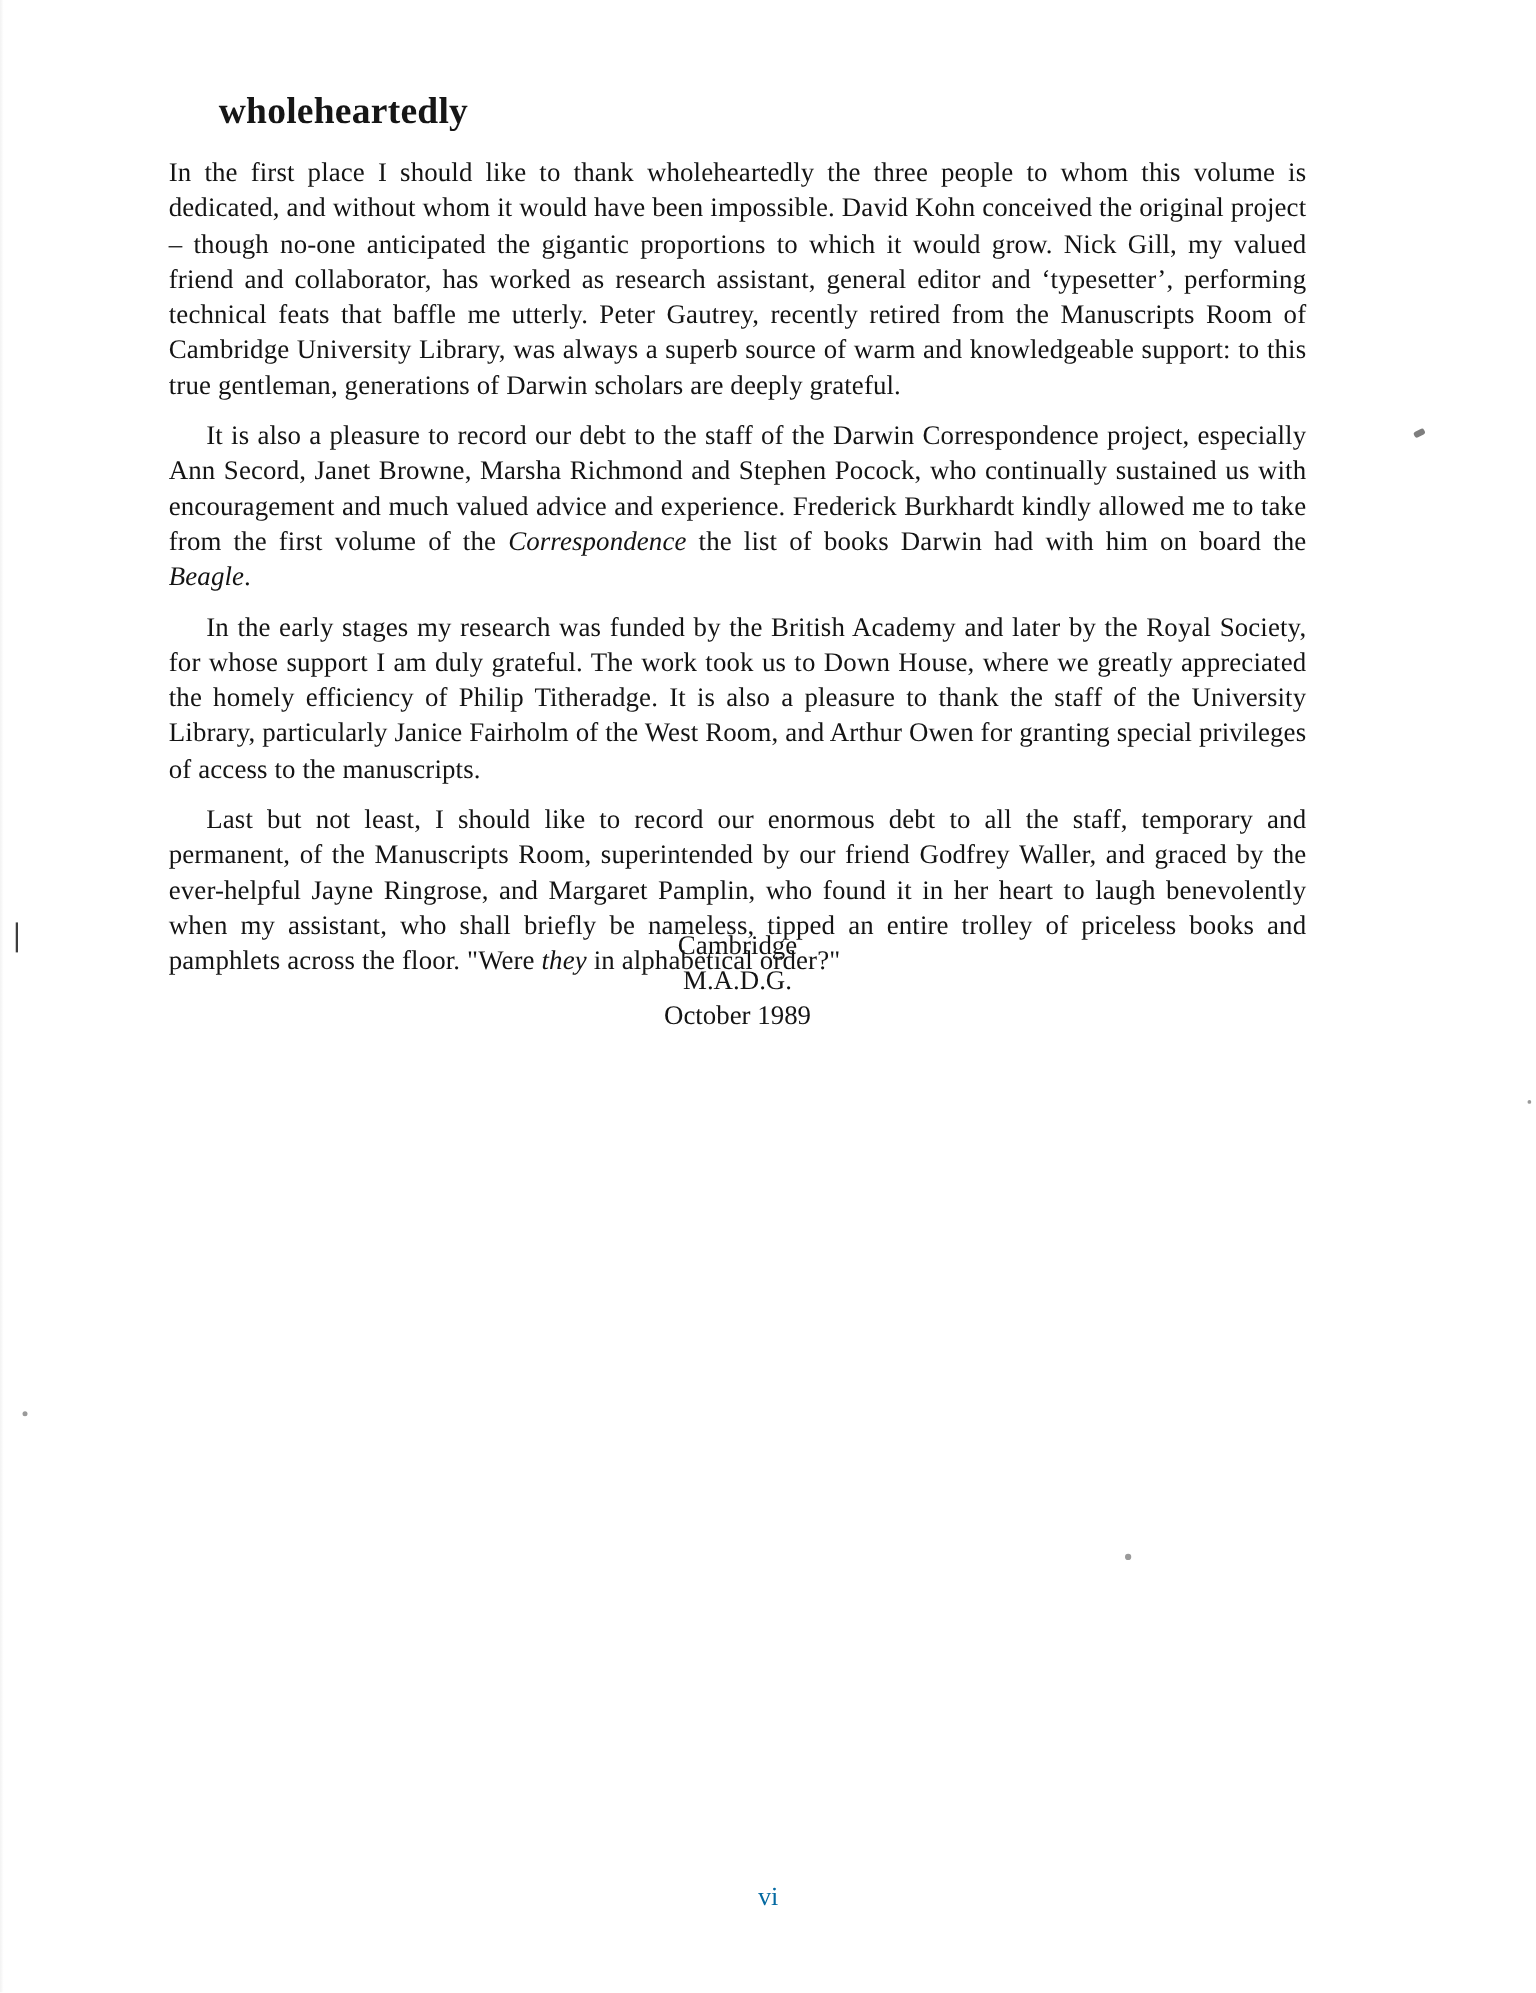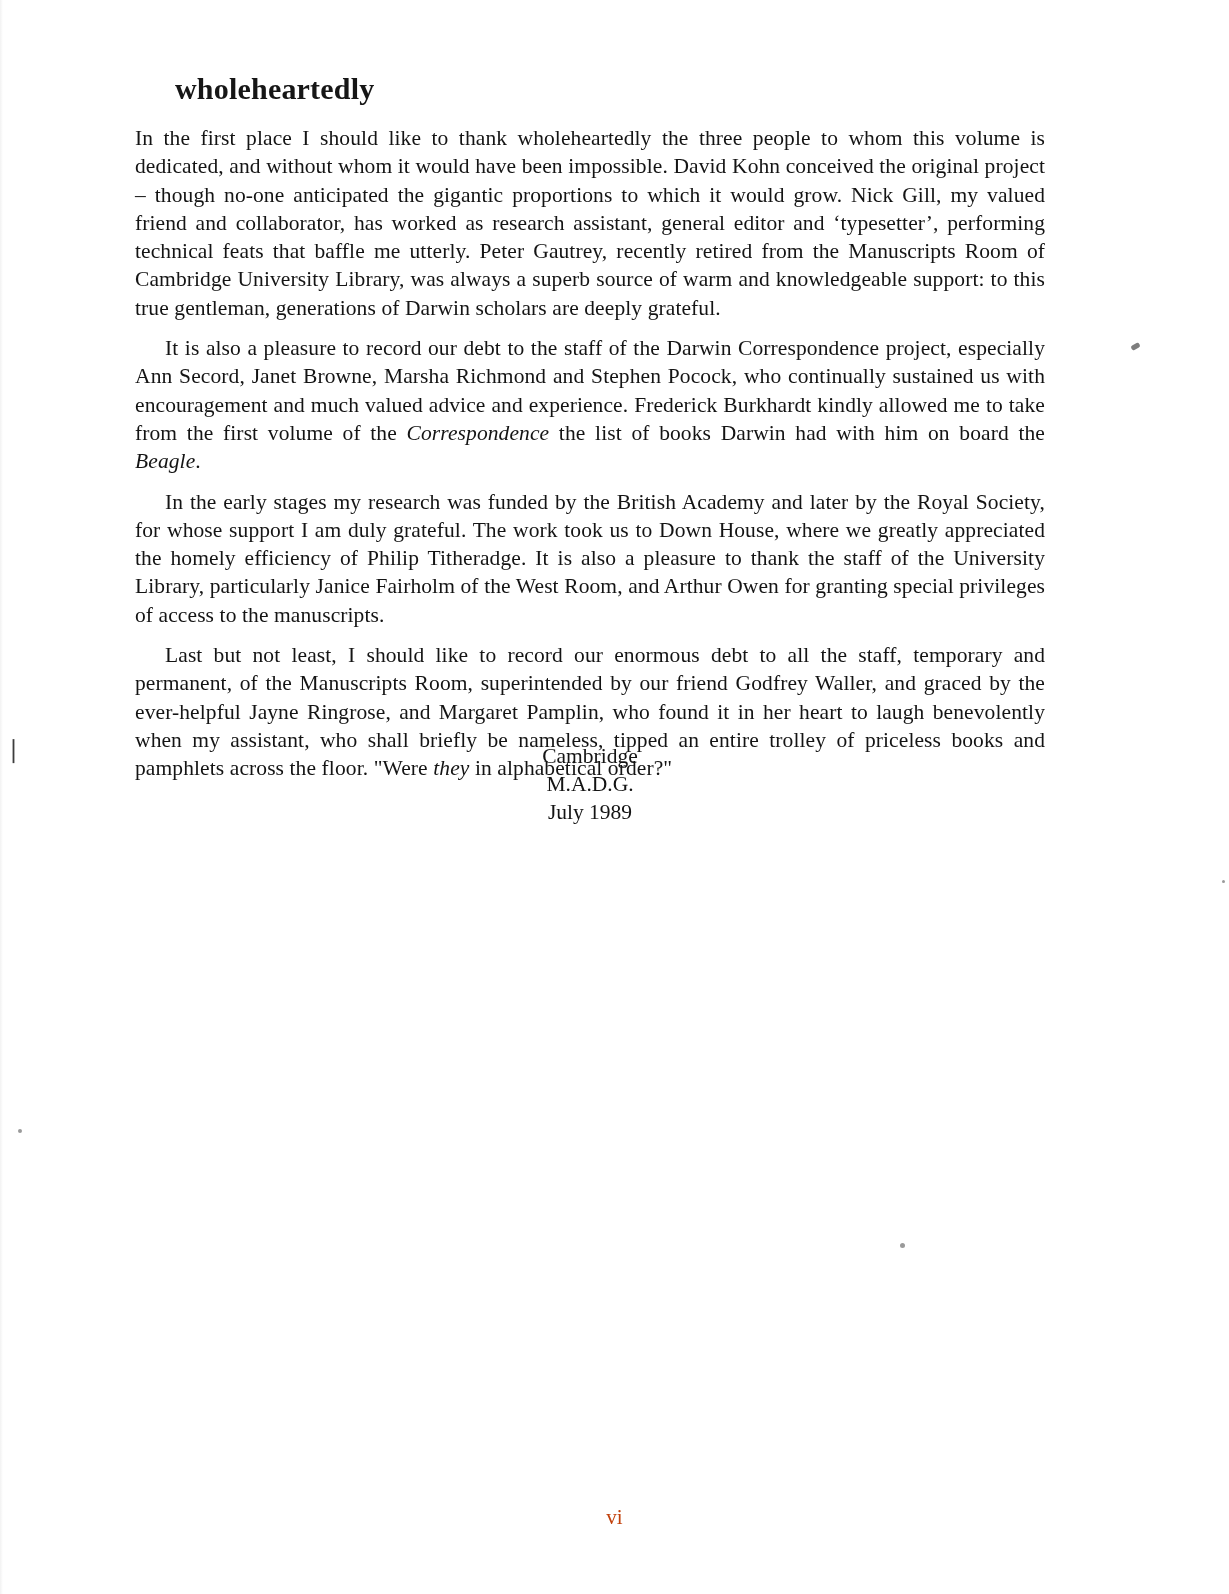--- a/index.html
+++ b/index.html
@@ -64,21 +64,21 @@
   .signature div {
     white-space: nowrap;
   }
   .folio {
     position: absolute;
     left: 0;
     top: 1505px;
     width: 1229px;
     text-align: center;
     font-size: 21px;
-    color: #c2410c;
+    color: #0369a1;
   }
   
   .speck {
     position: absolute;
     background: #9a9a9a;
     border-radius: 50%;
   }
   .mark-right {
     position: absolute;
     left: 1131px;
@@ -125,21 +125,21 @@
 
     <p class="para">In the early stages my research was funded by the British Academy and later by the Royal Society, for whose support I am duly grateful. The work took us to Down House, where we greatly appreciated the homely efficiency of Philip Titheradge. It is also a pleasure to thank the staff of the University Library, particularly Janice Fairholm of the West Room, and Arthur Owen for granting special privileges of access to the manuscripts.</p>
 
     <p class="para">Last but not least, I should like to record our enormous debt to all the staff, temporary and permanent, of the Manuscripts Room, superintended by our friend Godfrey Waller, and graced by the ever-helpful Jayne Ringrose, and Margaret Pamplin, who found it in her heart to laugh benevolently when my assistant, who shall briefly be nameless, tipped an entire trolley of priceless books and pamphlets across the floor. "Were <i>they</i> in alphabetical order?"</p>
 
   </div>
 
   <div class="signature">
     <div>Cambridge</div>
     <div>M.A.D.G.</div>
-    <div>July 1989</div>
+    <div>October 1989</div>
   </div>
 
   <div class="folio">vi</div>
 
   <span class="mark-right"></span>
   <span class="mark-left">⎪</span>
 
   <span class="speck" style="left:18px; top:1129px; width:4px; height:4px;"></span>
   <span class="speck" style="left:900px; top:1243px; width:5px; height:5px;"></span>
   <span class="speck" style="left:1222px; top:880px; width:3px; height:3px;"></span>

